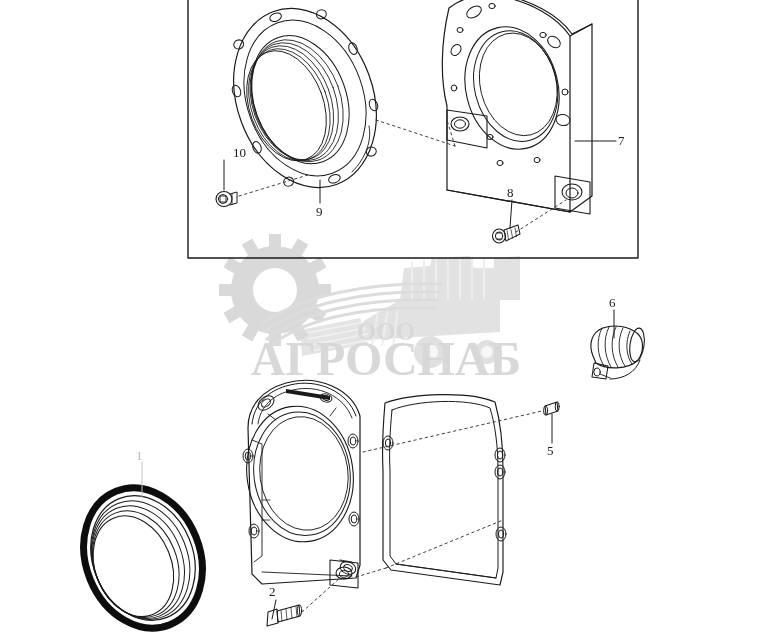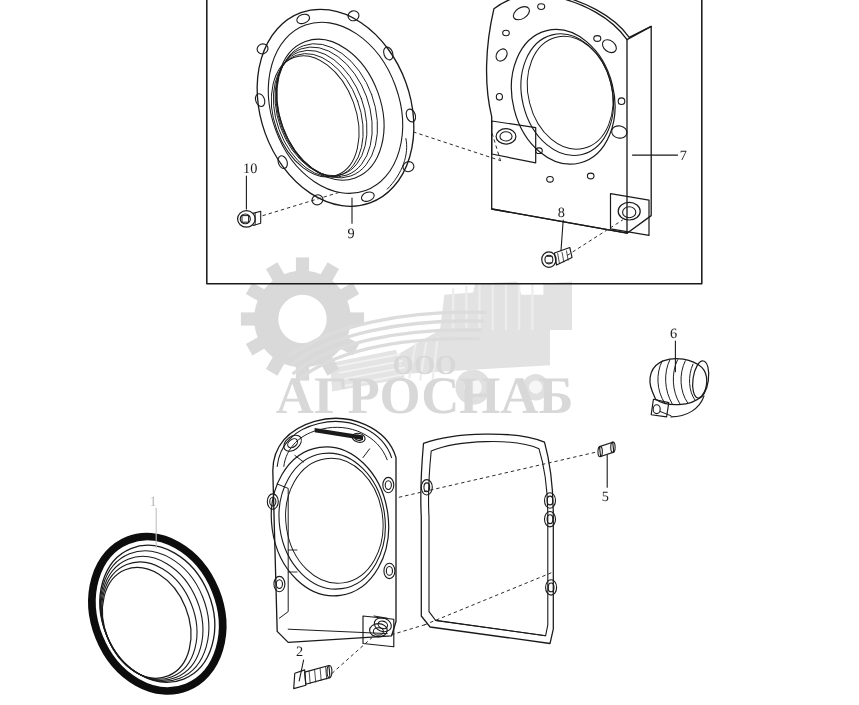--- a/index.html
+++ b/index.html
@@ -350,15 +350,15 @@
     </g>
   </svg>
 
   <span class="lbl faint" style="left:136px;top:449px;">1</span>
   <span class="lbl" style="left:269px;top:585px;">2</span>
   <span class="lbl" style="left:547px;top:444px;">5</span>
   <span class="lbl" style="left:609px;top:296px;">6</span>
   <span class="lbl" style="left:618px;top:134px;">7</span>
   <span class="lbl" style="left:507px;top:186px;">8</span>
   <span class="lbl" style="left:316px;top:205px;">9</span>
-  <span class="lbl" style="left:221px;top:146px;text-align:right;">10</span>
+  <span class="lbl" style="left:233px;top:146px;text-align:right;">10</span>
 
 </div>
 
 </body></html>

